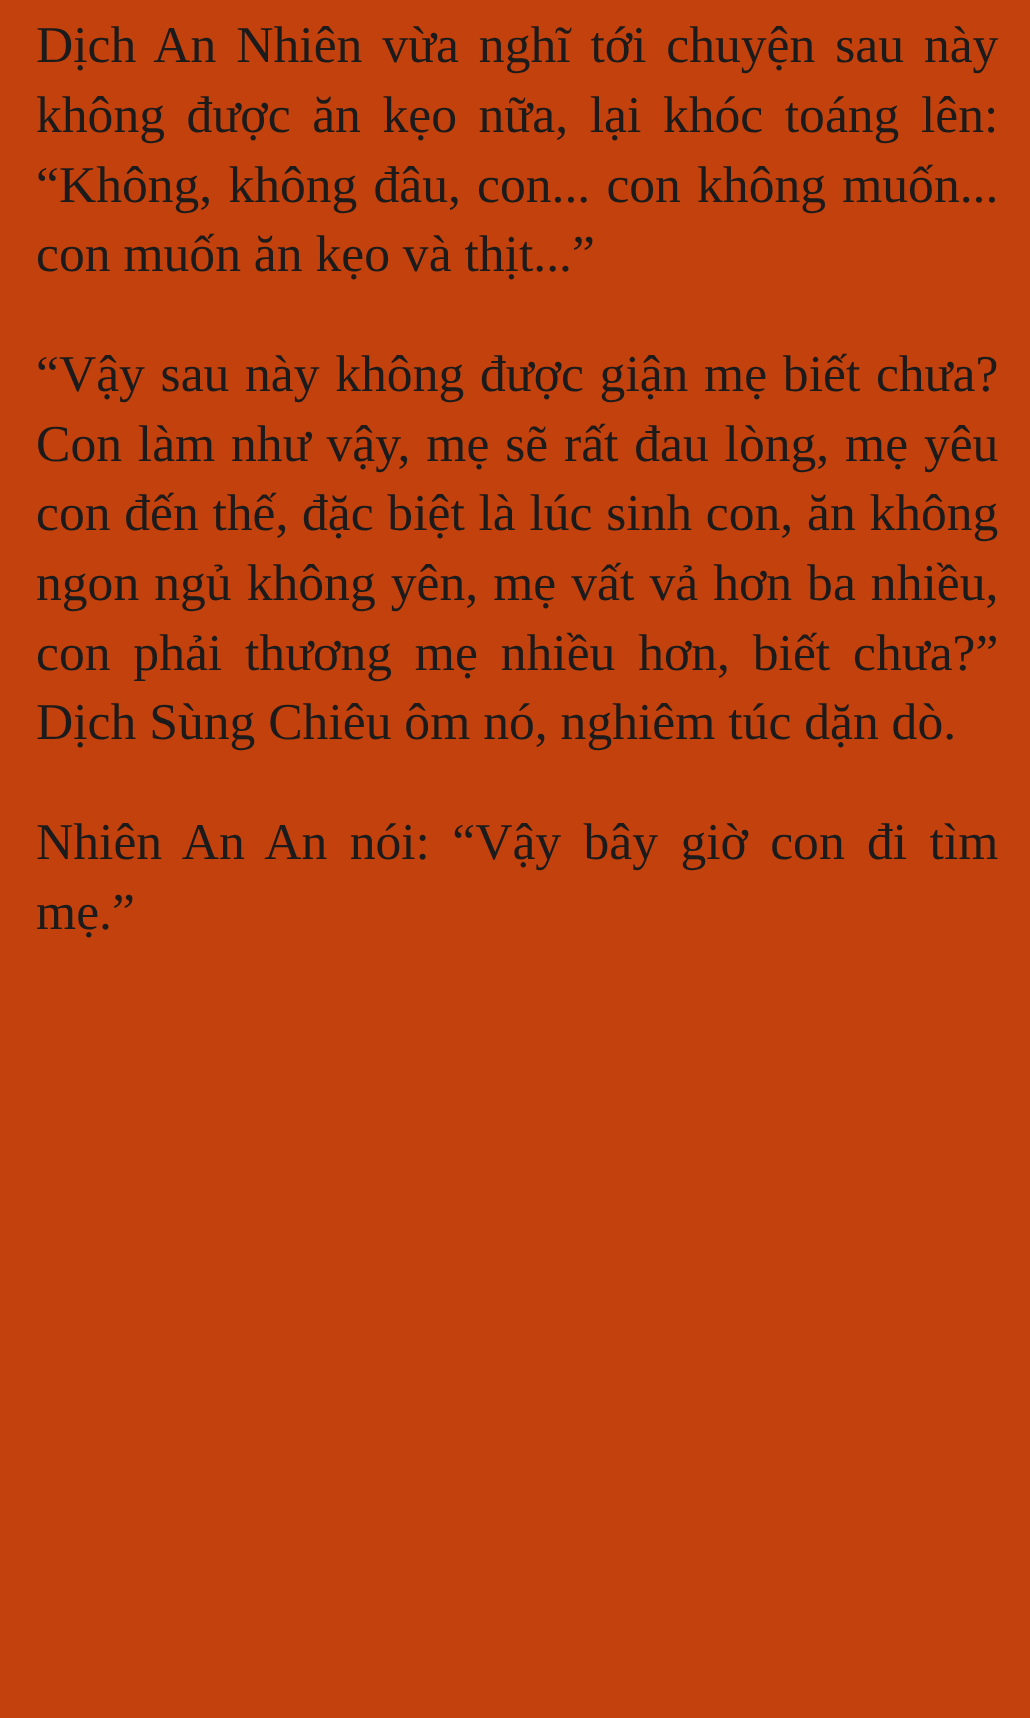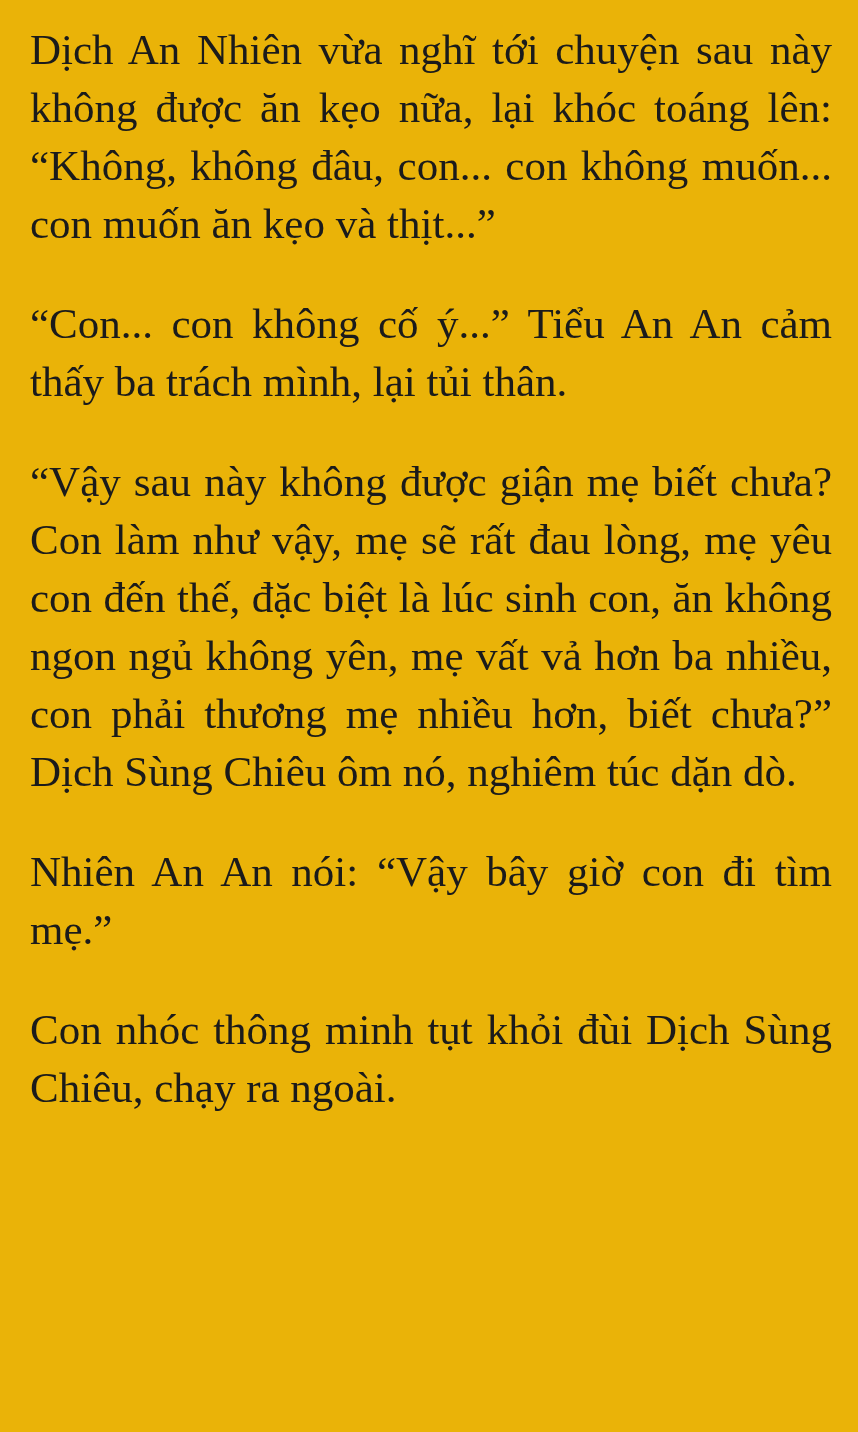--- a/index.html
+++ b/index.html
@@ -9,37 +9,35 @@
   }
   body {
     width: 858px;
     height: 1432px;
     overflow: hidden;
   }
   .reader-page {
     box-sizing: border-box;
     width: 858px;
     height: 1432px;
-    padding: 21px 26px 0 30px;
-    background: #eab308;
+    padding: 10px 26px 0 30px;
+    background: #c2410c;
     font-family: "Liberation Serif", "DejaVu Serif", serif;
     font-size: 43px;
     line-height: 58px;
     color: #1b1b1b;
     text-align: justify;
     text-justify: inter-word;
   }
   .para {
     margin: 0 0 42px 0;
     text-align: justify;
     text-align-last: left;
   }
 </style>
 </head>
 <body>
 
 <div class="reader-page">
   <p class="para">Dịch An Nhiên vừa nghĩ tới chuyện sau này không được ăn kẹo nữa, lại khóc toáng lên: “Không, không đâu, con... con không muốn... con muốn ăn kẹo và thịt...”</p>
-  <p class="para">“Con... con không cố ý...” Tiểu An An cảm thấy ba trách mình, lại tủi thân.</p>
   <p class="para">“Vậy sau này không được giận mẹ biết chưa? Con làm như vậy, mẹ sẽ rất đau lòng, mẹ yêu con đến thế, đặc biệt là lúc sinh con, ăn không ngon ngủ không yên, mẹ vất vả hơn ba nhiều, con phải thương mẹ nhiều hơn, biết chưa?” Dịch Sùng Chiêu ôm nó, nghiêm túc dặn dò.</p>
   <p class="para">Nhiên An An nói: “Vậy bây giờ con đi tìm mẹ.”</p>
-  <p class="para">Con nhóc thông minh tụt khỏi đùi Dịch Sùng Chiêu, chạy ra ngoài.</p>
 </div>
 
 </body></html>

